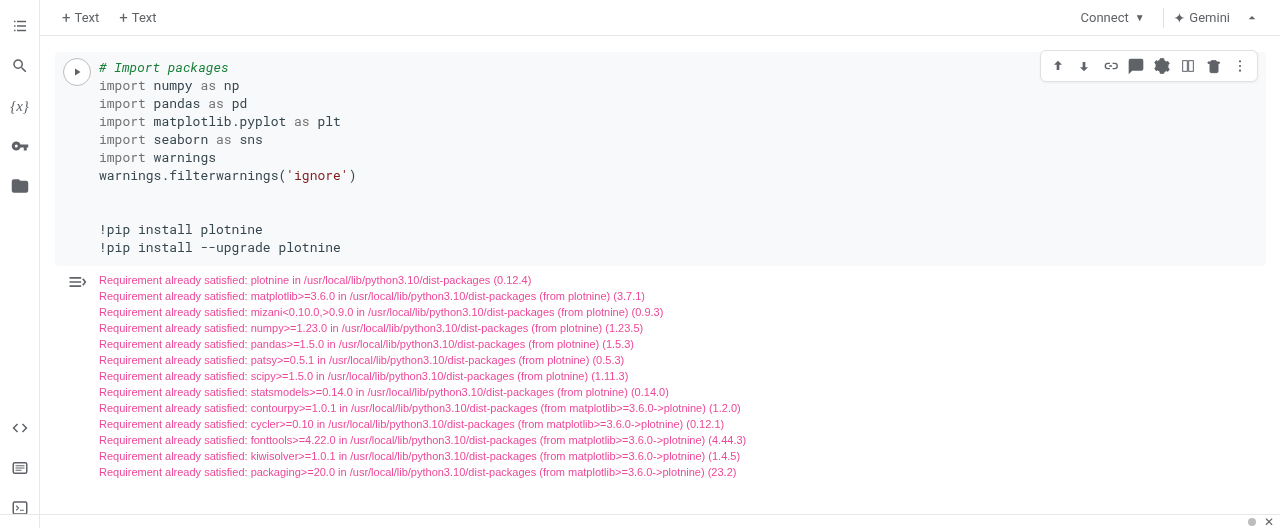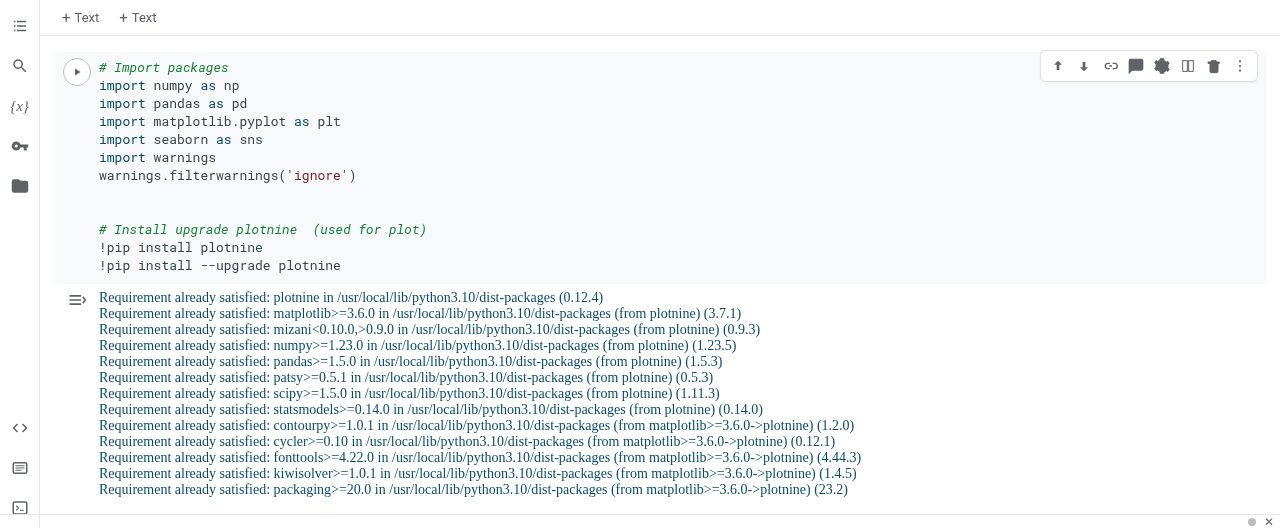--- a/index.html
+++ b/index.html
@@ -21,26 +21,26 @@
 .main { position: absolute; left: 40px; right: 0; top: 36px; bottom: 14px; overflow: auto; padding: 16px 14px 0 15px; }
 .cell { position: relative; }
 .cell-toolbar { position: absolute; right: 8px; top: -2px; display: flex; align-items: center; gap: 4px; background: #fff; border: 1px solid #e0e0e0; border-radius: 6px; padding: 4px 6px; box-shadow: 0 1px 3px rgba(0,0,0,0.05); }
 .cell-toolbar .ticon { width: 22px; height: 22px; display: flex; align-items: center; justify-content: center; color: #5f6368; cursor: pointer; }
 .code-area { display: flex; background: #f8f9fa; border-radius: 4px; padding: 0; margin-bottom: 4px; }
 .gutter { width: 44px; display: flex; justify-content: center; padding-top: 6px; }
 .run-btn { width: 28px; height: 28px; border-radius: 50%; border: 1px solid #bdbdbd; display: flex; align-items: center; justify-content: center; cursor: pointer; background: #fff; }
 .run-btn svg { fill: #5f6368; }
 .code-content { flex: 1; font-family: "Roboto Mono", Consolas, monospace; font-size: 13px; line-height: 18px; white-space: pre; padding: 6px 8px 10px 0; color: #37474f; }
 .tok-comment { color: #188038; font-style: italic; }
-.tok-kw2 { color: #0c4a6e; }
+.tok-kw2 { color: #737373; }
 .tok-str { color: #7f1d1d; }
 .output-row { display: flex; }
 .output-gutter { width: 44px; display: flex; justify-content: center; padding-top: 2px; }
 .output-icon { color: #5f6368; cursor: pointer; }
-.output-content { flex: 1; font-family: Liberation Serif, serif; font-size: 14px; line-height: 16px; white-space: pre; color: #0c4a6e; padding-top: 2px; }
+.output-content { flex: 1; font-family: Liberation Sans, sans-serif; font-size: 11px; line-height: 16px; white-space: pre; color: #ec4899; padding-top: 2px; }
 .statusbar { position: absolute; left: 0; right: 0; bottom: 0; height: 14px; border-top: 1px solid #e8e8e8; display: flex; align-items: center; justify-content: flex-end; padding-right: 6px; gap: 8px; }
 .status-dot { width: 8px; height: 8px; border-radius: 50%; background: #bdbdbd; }
 .status-x { font-size: 12px; color: #5f6368; cursor: pointer; }
 svg { display: block; }
 </style>
 </head>
 <body>
 
 <div class="left-rail">
   <div class="icon">
@@ -88,20 +88,36 @@
   <div class="topbar-left">
     <div class="topbar-btn">
         <span class="plus">+</span>
         <span>Text</span>
       </div>
     <div class="topbar-btn">
         <span class="plus">+</span>
         <span>Text</span>
       </div>
   </div>
+  <div class="topbar-right">
+    <div class="connect">
+        <span>Connect</span>
+        <span class="chev">▼</span>
+      </div>
+    <div class="divider"></div>
+    <div class="gemini">
+        <span class="spark">✦</span>
+        <span>Gemini</span>
+      </div>
+    <div class="caret-up">
+        <svg width="16" height="16" viewBox="0 0 24 24">
+          <path fill="currentColor" d="M7 14l5-5 5 5z"></path>
+        </svg>
+      </div>
+  </div>
 </div>
 
 <div class="main">
   <div class="cell">
     <div class="cell-toolbar">
       <div class="ticon">
           <svg width="16" height="16" viewBox="0 0 24 24">
             <path fill="currentColor" d="M12 4l-6 6h4v8h4v-8h4z"></path>
           </svg>
         </div>
@@ -155,21 +171,20 @@
       </div>
       <div class="code-content" id="code-content"><span class="tok-comment"># Import packages</span>
 <span class="tok-kw2">import</span> numpy <span class="tok-kw2">as</span> np
 <span class="tok-kw2">import</span> pandas <span class="tok-kw2">as</span> pd
 <span class="tok-kw2">import</span> matplotlib.pyplot <span class="tok-kw2">as</span> plt
 <span class="tok-kw2">import</span> seaborn <span class="tok-kw2">as</span> sns
 <span class="tok-kw2">import</span> warnings
 warnings.filterwarnings(<span class="tok-str">'ignore'</span>)
 
 
-<span class="tok-comment"># Install upgrade plotnine  (used for plot)</span>
 !pip install plotnine
 !pip install --upgrade plotnine
 </div>
     </div>
 
     <div class="output-row">
       <div class="output-gutter">
         <div class="output-icon">
             <svg width="20" height="20" viewBox="0 0 24 24">
               <path fill="currentColor" d="M3 7h14M3 12h14M3 17h14" stroke="currentColor" stroke-width="2"></path>

